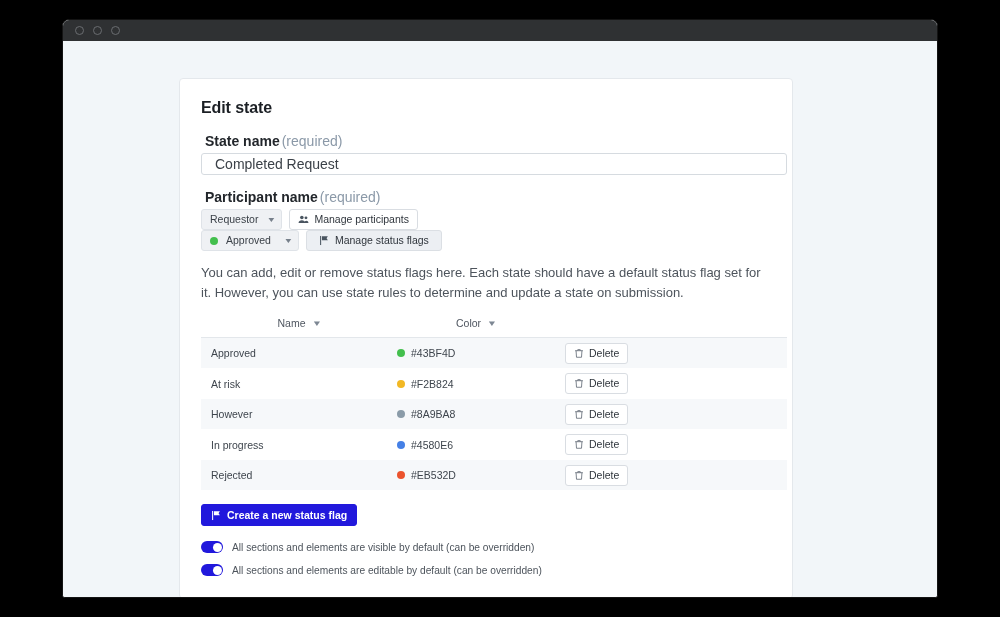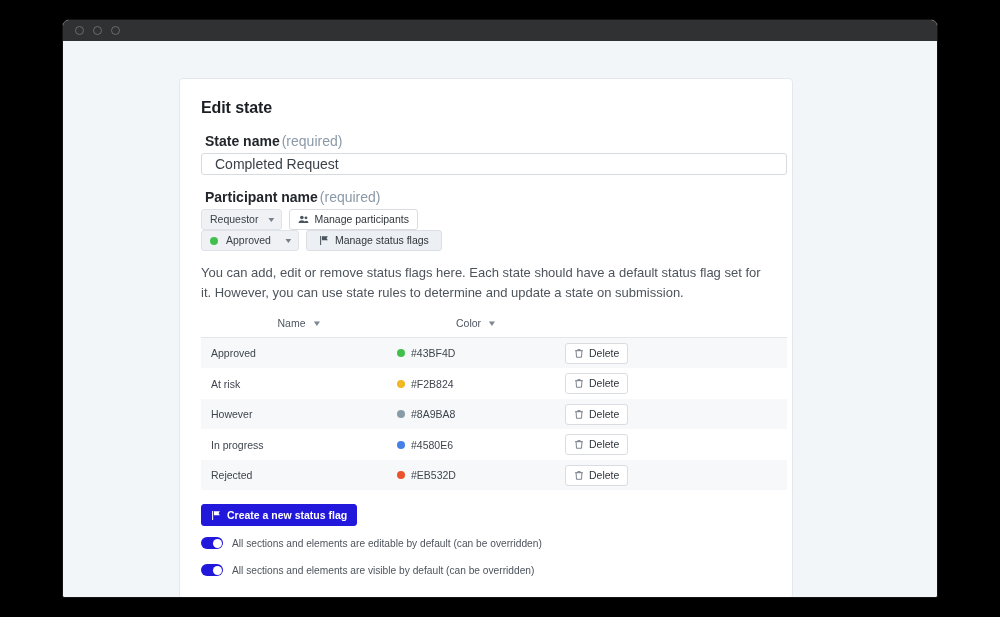--- a/index.html
+++ b/index.html
@@ -412,29 +412,29 @@
             <span>
               <svg width="11" height="11" viewBox="0 0 16 16" fill="#ffffff">
                 <rect x="1.6" y="1.4" width="1.5" height="13.2"></rect>
                 <path d="M4.3 1.8h8.6l-1.9 3 1.9 3H4.3z"></path>
               </svg>
             </span>
             <span>Create a new status flag</span>
           </button>
         </div>
 
+        <div class="toggle-row">
+          <span class="switch" style="background: rgb(33, 24, 220);">
+              <span class="knob"></span>
+            </span>
+          <span class="toggle-label">All sections and elements are visible by default (can be overridden)</span>
+        </div>
         <div class="toggle-row second">
           <span class="switch" style="background: rgb(33, 24, 220);">
               <span class="knob"></span>
             </span>
           <span class="toggle-label">All sections and elements are editable by default (can be overridden)</span>
         </div>
-        <div class="toggle-row">
-          <span class="switch" style="background: rgb(33, 24, 220);">
-              <span class="knob"></span>
-            </span>
-          <span class="toggle-label">All sections and elements are visible by default (can be overridden)</span>
-        </div>
 
       </div>
     </div>
   </div>
 </div>
 
 </body></html>

